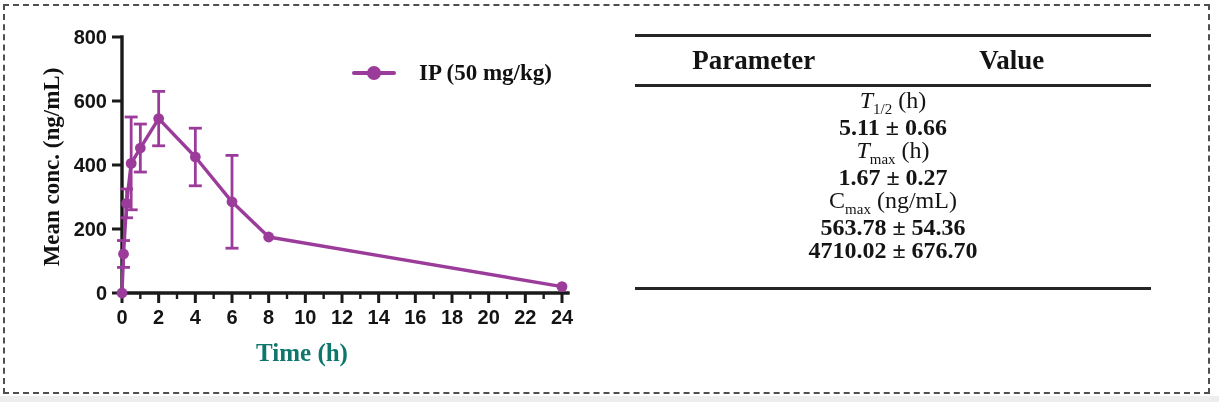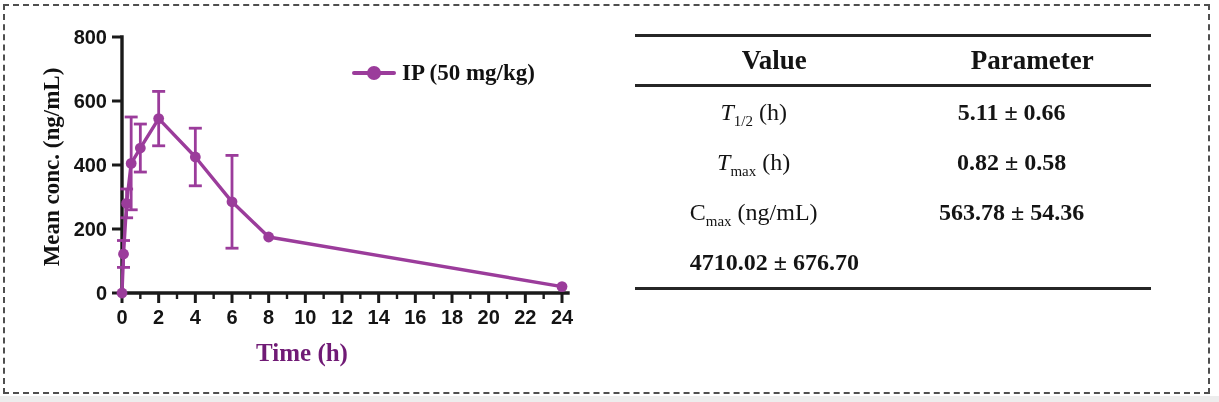--- a/index.html
+++ b/index.html
@@ -10,34 +10,34 @@
   .bottom-strip{position:absolute;left:0;right:0;bottom:0;height:6px;background:#ededed;}
 
   
   .chart-panel{position:absolute;left:0;top:0;width:620px;height:402px;}
   svg{position:absolute;left:0;top:0;}
   .tick{font:bold 20px "Liberation Sans",sans-serif;fill:#141414;}
   .y-axis-title{position:absolute;left:52px;top:167px;
         transform:translate(-50%,-50%) rotate(-90deg);
         font:bold 23px "Liberation Serif",serif;font-weight:bold;white-space:nowrap;color:#111;}
   .x-axis-title{position:absolute;left:302px;top:353px;transform:translate(-50%,-50%);
-        font:bold 25px "Liberation Serif",serif;color:#701a75;white-space:nowrap;}
-  .legend{position:absolute;left:352px;top:60px;display:flex;align-items:center;gap:6px;}
+        font:bold 25px "Liberation Serif",serif;color:#0f766e;white-space:nowrap;}
+  .legend{position:absolute;left:352px;top:60px;display:flex;align-items:center;gap:23px;}
   .legend-swatch{position:relative;width:44px;height:4px;border-radius:2px;}
   .legend-dot{position:absolute;left:50%;top:50%;transform:translate(-50%,-50%);
         width:14px;height:14px;border-radius:50%;}
   .legend-label{font:bold 23px "Liberation Serif",serif;color:#111;white-space:nowrap;}
 
   
   .pk-table{position:absolute;left:635px;top:34px;width:516px;color:#141414;}
   .pk-head{display:flex;align-items:center;height:47px;
         border-top:3px solid #262626;border-bottom:3px solid #262626;}
   .pk-head .cell{font:bold 27px "Liberation Serif",serif;}
   .pk-body{border-bottom:3px solid #262626;}
-  .pk-row{display:flex;align-items:center;height:50px;font:24px "Liberation Serif",serif;}
+  .pk-row{display:flex;align-items:center;height:50px;font:24px "Liberation Serif",serif;flex-direction:column;}
   .cell{text-align:center;}
   .c1{width:46%;}
   .c2{width:54%;font-weight:bold;}
   sub{font-size:15px;line-height:0;}
   .it{font-style:italic;}
 </style>
 </head>
 <body>
 
 <div class="frame">
@@ -131,33 +131,33 @@
     <div class="legend">
       <span class="legend-swatch" style="background: rgb(155, 60, 155);">
         <span class="legend-dot" style="background: rgb(155, 60, 155);"></span>
       </span>
       <span class="legend-label">IP (50 mg/kg)</span>
     </div>
   </div>
 
   <div class="pk-table">
     <div class="pk-head">
+      <div class="cell c1">Parameter</div>
       <div class="cell c2">Value</div>
-      <div class="cell c1">Parameter</div>
     </div>
     <div class="pk-body">
 
       <div class="pk-row">
         <div class="cell c1"><span class="it">T</span><sub>1/2</sub><span> (h)</span></div>
         <div class="cell c2">5.11 ± 0.66</div>
       </div>
 
       <div class="pk-row">
         <div class="cell c1"><span class="it">T</span><sub>max</sub><span> (h)</span></div>
-        <div class="cell c2">0.82 ± 0.58</div>
+        <div class="cell c2">1.67 ± 0.27</div>
       </div>
 
       <div class="pk-row">
         <div class="cell c1"><span>C</span><sub>max</sub><span> (ng/mL)</span></div>
         <div class="cell c2">563.78 ± 54.36</div>
       </div>
 
       <div class="pk-row">
         <div class="cell c2">4710.02 ± 676.70</div>
       </div>

